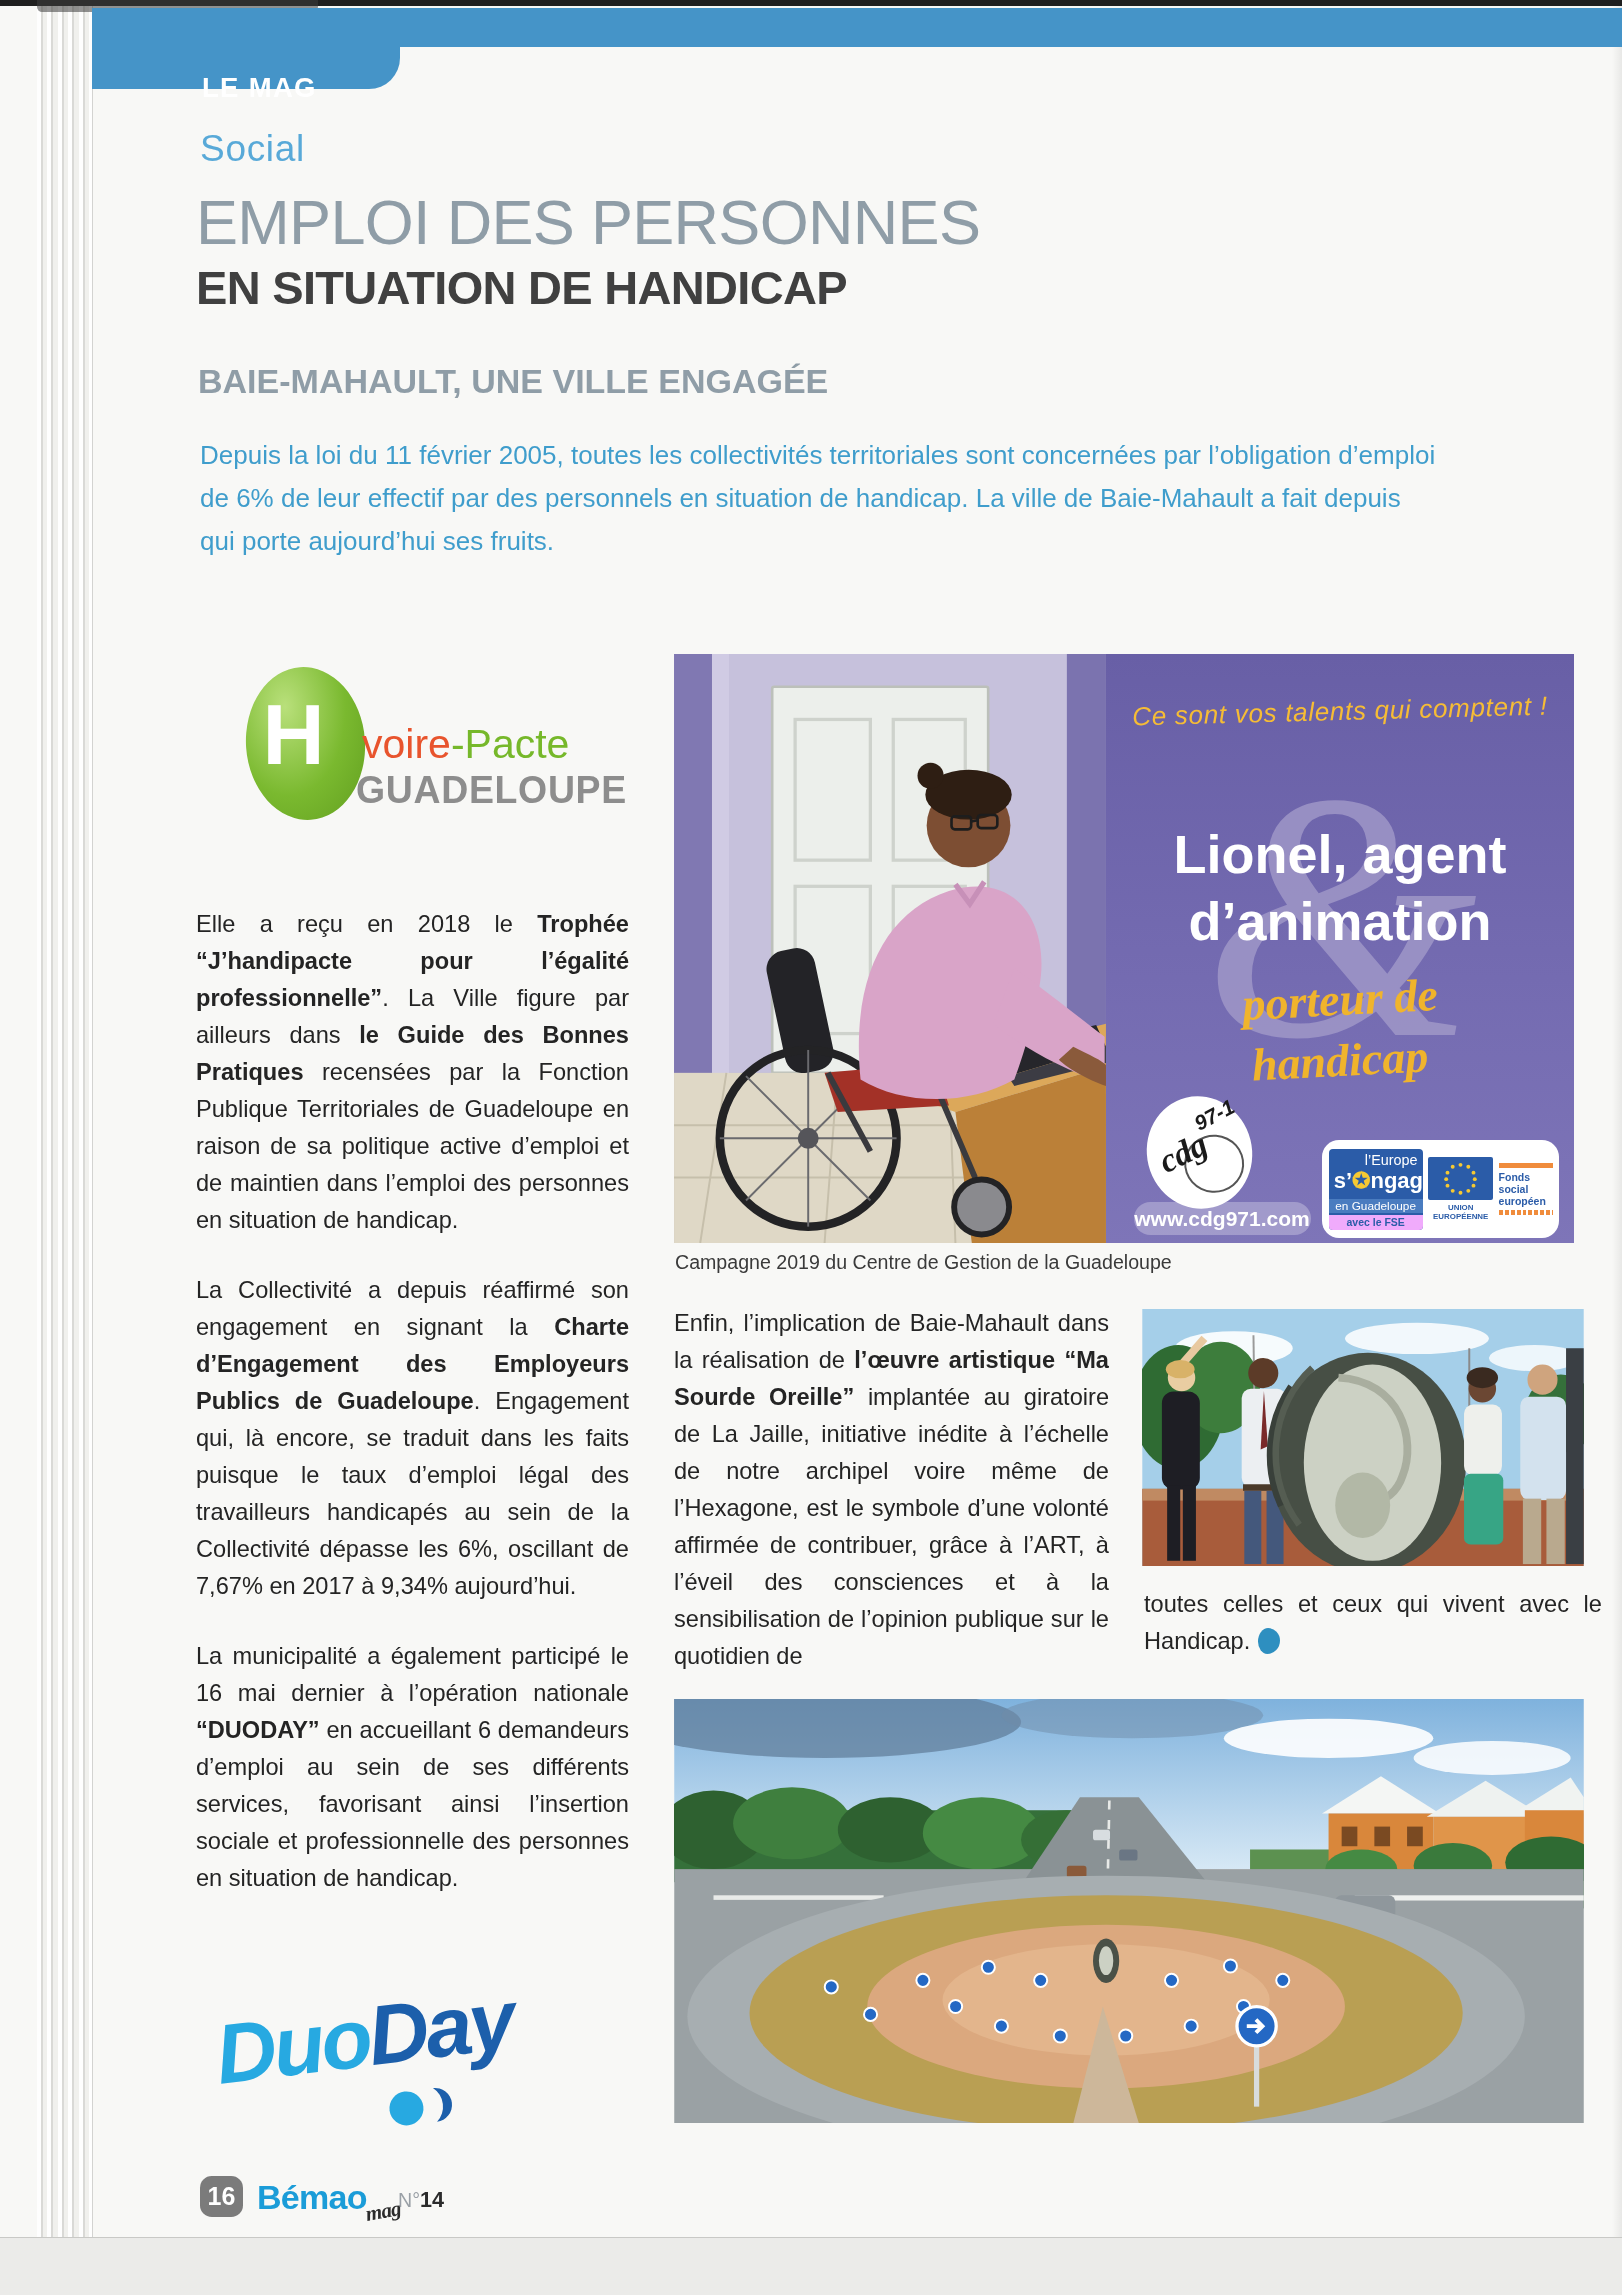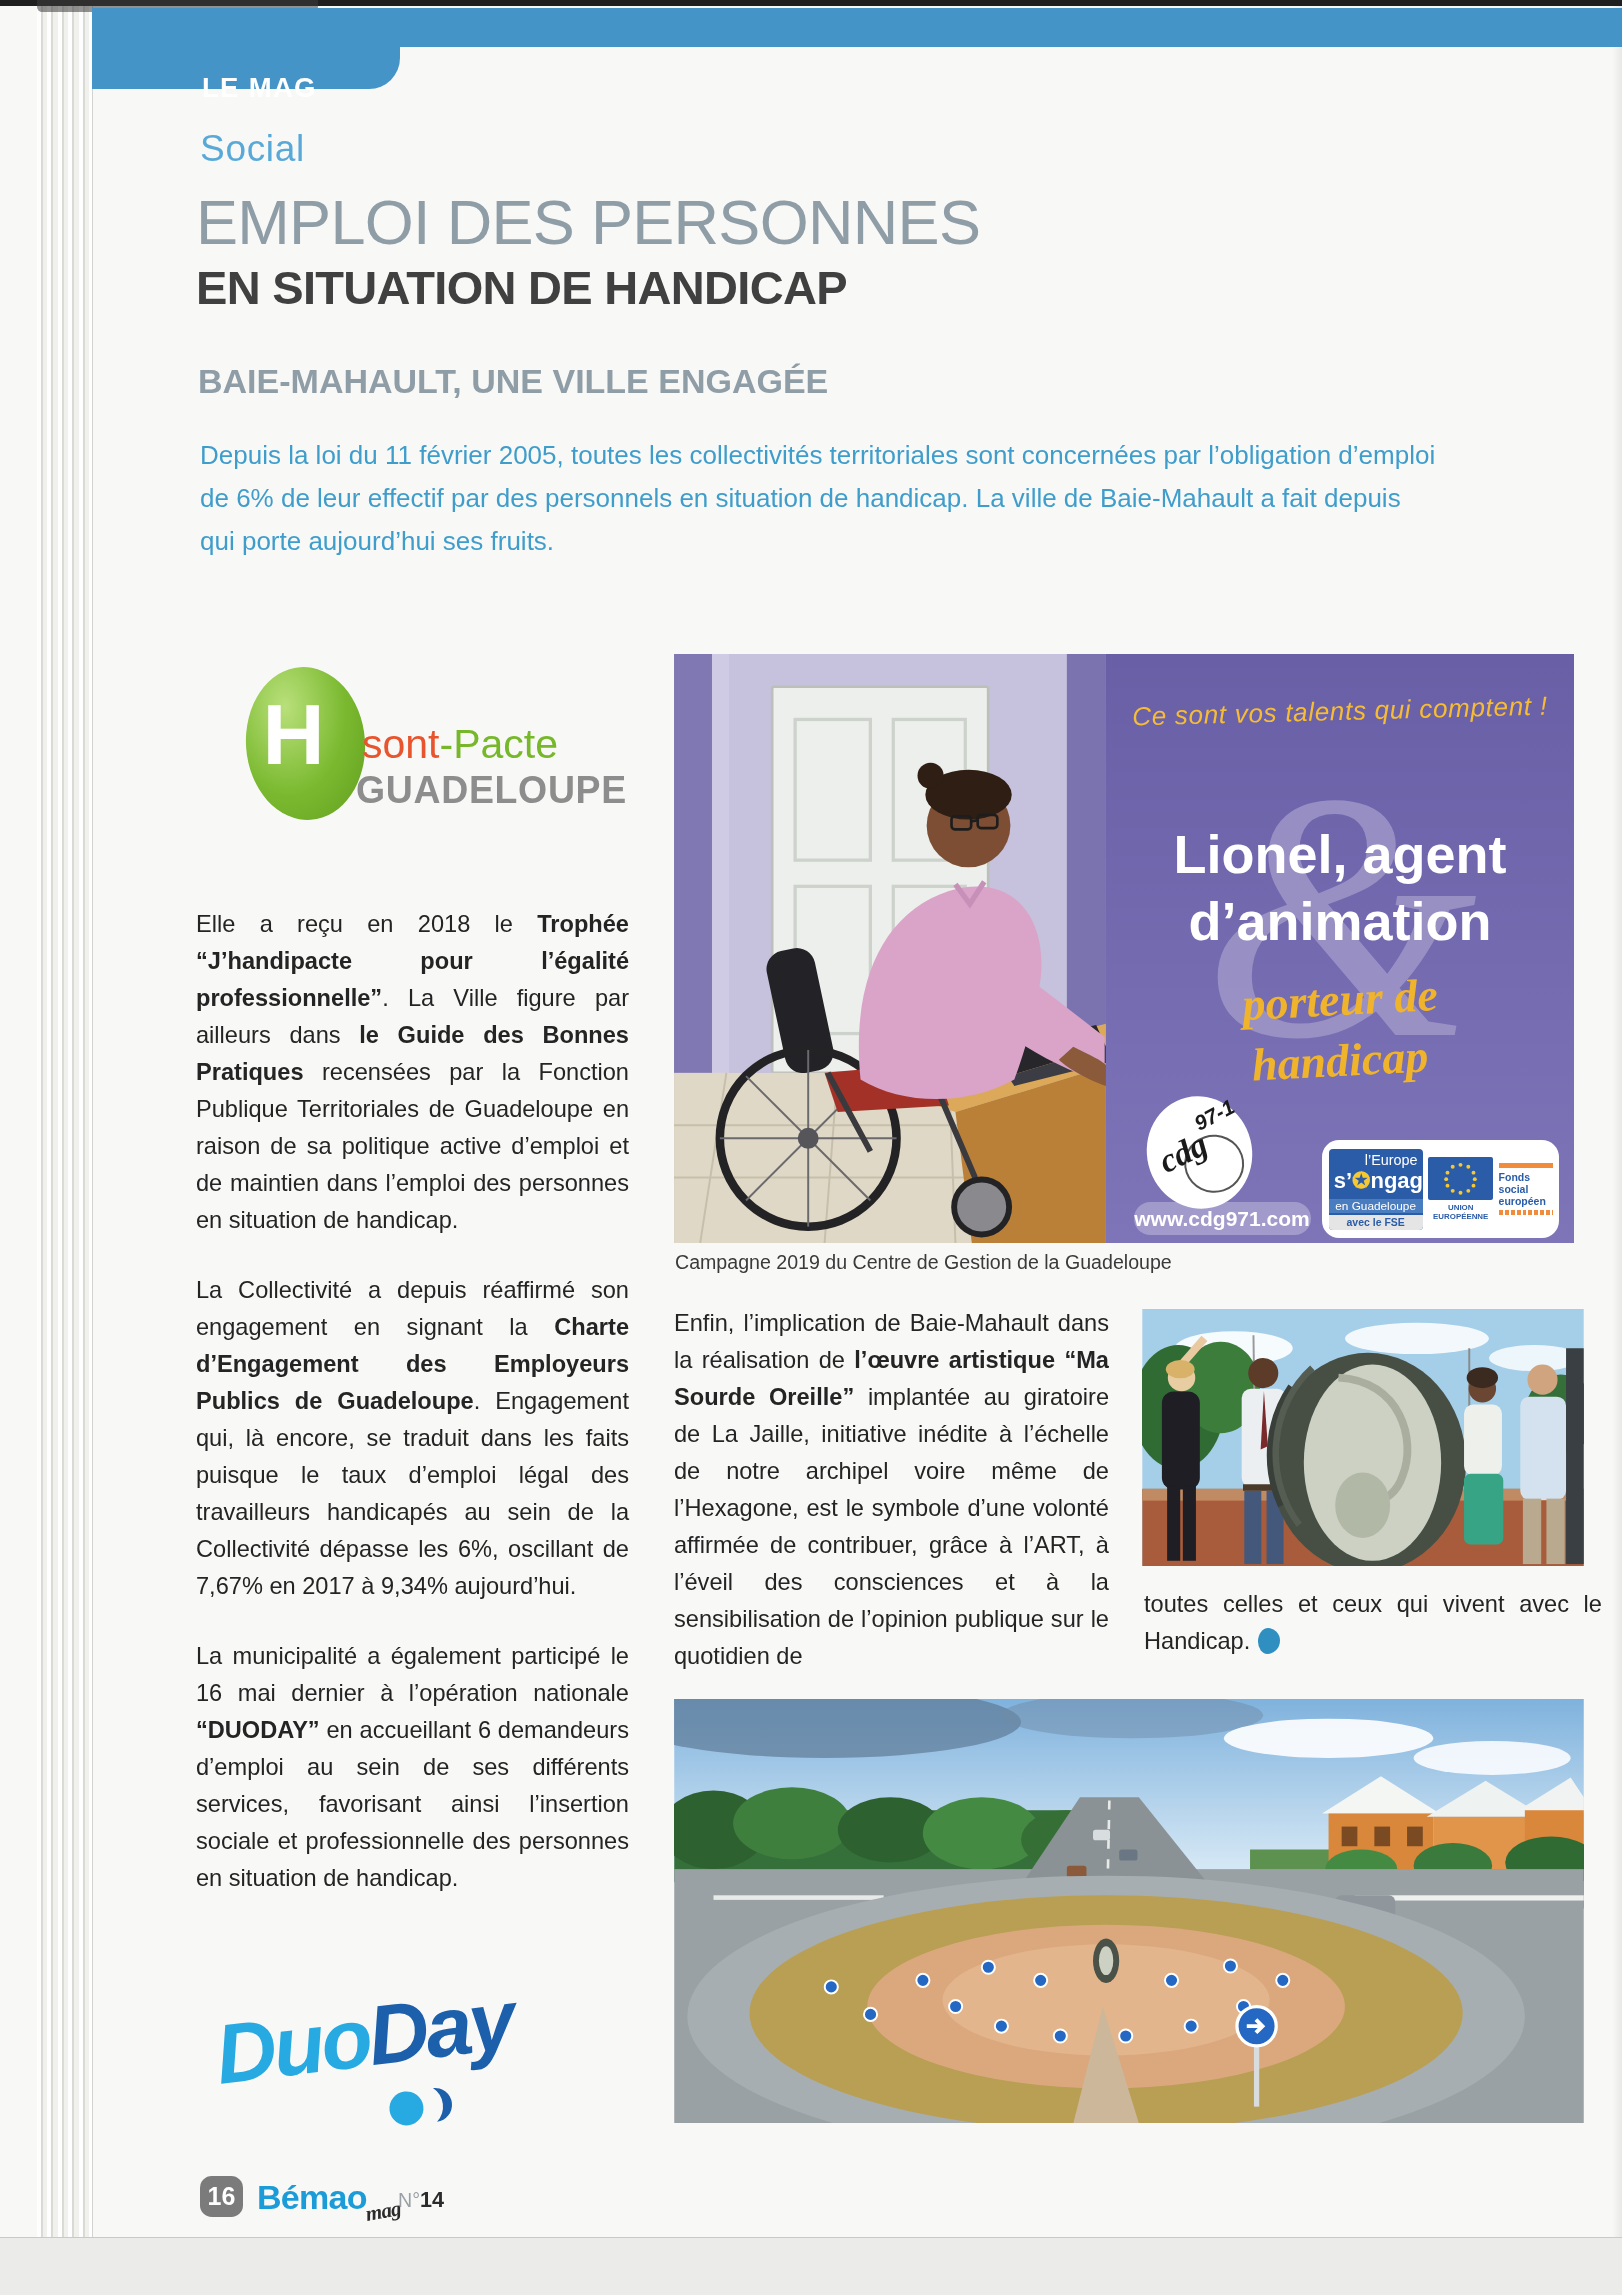--- a/index.html
+++ b/index.html
@@ -93,21 +93,21 @@
   .eu-box { position:absolute; left:216px; top:486px; width:237px; height:98px; background:#ffffff;
     border-radius:17px; padding:6.5px; display:flex; align-items:center; gap:5.2px; }
   .engage { width:98px; height:81px; background:#2b5ca8; border-radius:3.9px; position:relative;
     color:#ffffff; overflow:hidden; }
   .engage .e1 { position:absolute; right:5.2px; top:3.9px; font-size:14.4px; }
   .engage .e2 { position:absolute; left:5.2px; top:19.6px; font-size:22px; font-weight:bold; }
   .engage .star { color:#f6c932; }
   .engage .e3 { position:absolute; left:0; bottom:17px; width:100%; text-align:center;
     background:#4a7cc0; font-size:11.8px; padding:0 0; }
   .engage .e4 { position:absolute; left:0; bottom:0; width:100%; text-align:center;
-    background:#e5e5e5; color:#2b5ca8; font-size:10.5px; font-weight:bold; padding:1.3px 0; }
+    background:#f0abfc; color:#2b5ca8; font-size:10.5px; font-weight:bold; padding:1.3px 0; }
   .eu-flag-wrap { width:68px; text-align:center; }
   .eu-flag { width:65px; height:43px; background:#2b5ca8; border-radius:2px; position:relative; margin:0 auto; }
   .eu-label { font-size:7.9px; font-weight:bold; color:#2b5ca8; margin-top:2.6px; letter-spacing:0; }
   .fse { width:56px; color:#2b5ca8; font-size:10.5px; font-weight:bold; line-height:1.15; }
   .fse .bar { height:5.2px; background:#f08c3c; margin:2.6px 0; }
   .fse .bar.striped { background:repeating-linear-gradient(90deg,#f08c3c 0 3.9px,#ffffff 3.9px 5.9px); }
 
   
   .duoday { left:219px; top:1983px; width:393px; height:164px; transform:rotate(-7deg); }
   .duoday .word { font-size:84px; font-weight:bold; font-style:italic; letter-spacing:-3.3px; }
@@ -148,21 +148,21 @@
 
   <div class="abs intro">
     <div>Depuis la loi du 11 février 2005, toutes les collectivités territoriales sont concernées par l’obligation d’emploi</div>
     <div>de 6% de leur effectif par des personnels en situation de handicap. La ville de Baie-Mahault a fait depuis</div>
     <div>qui porte aujourd’hui ses fruits.</div>
   </div>
 
   <div class="abs hp-logo">
     <div class="hp-ellipse"></div>
     <div class="hp-h">H</div>
-    <div class="hp-words"><span class="hp-orange">sont</span><span class="hp-green">-Pacte</span></div>
+    <div class="hp-words"><span class="hp-orange">voire</span><span class="hp-green">-Pacte</span></div>
     <div class="hp-region">GUADELOUPE</div>
   </div>
 
   <div class="abs col col1">
     <p><span>Elle a reçu en 2018 le </span><span class="bseg">Trophée “J’handipacte pour l’égalité professionnelle”</span><span>. La Ville figure par ailleurs dans </span><span class="bseg">le Guide des Bonnes Pratiques</span><span> recensées par la Fonction Publique Territoriales de Guadeloupe en raison de sa politique active d’emploi et de maintien dans l’emploi des personnes en situation de handicap.</span></p>
     <p><span>La Collectivité a depuis réaffirmé son engagement en signant la </span><span class="bseg">Charte d’Engagement des Employeurs Publics de Guadeloupe</span><span>. Engagement qui, là encore, se traduit dans les faits puisque le taux d’emploi légal des travailleurs handicapés au sein de la Collectivité dépasse les 6%, oscillant de 7,67% en 2017 à 9,34% aujourd’hui.</span></p>
     <p><span>La municipalité a également participé le 16 mai dernier à l’opération nationale </span><span class="bseg">“DUODAY”</span><span> en accueillant 6 demandeurs d’emploi au sein de ses différents services, favorisant ainsi l’insertion sociale et professionnelle des personnes en situation de handicap.</span></p>
   </div>
 
   <div class="abs composite">

